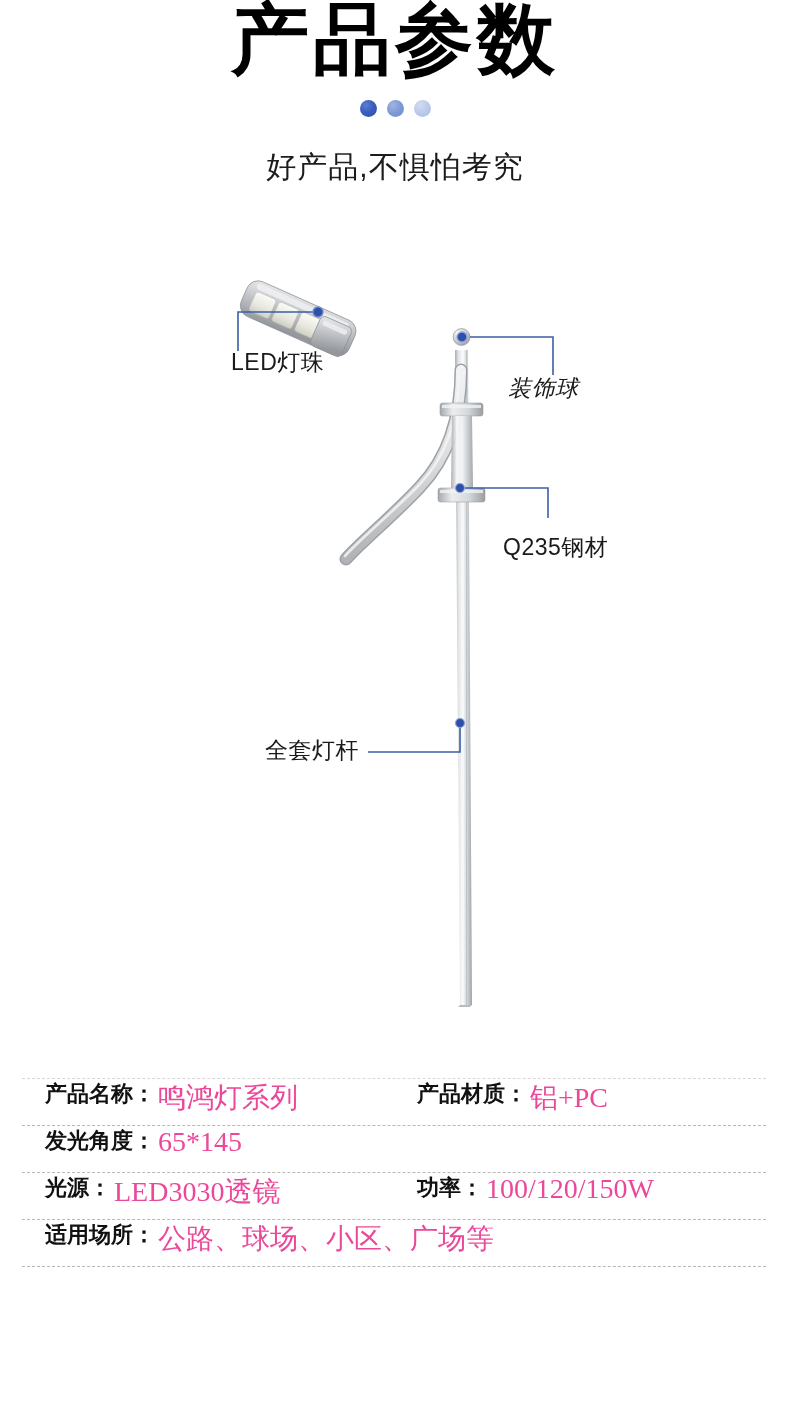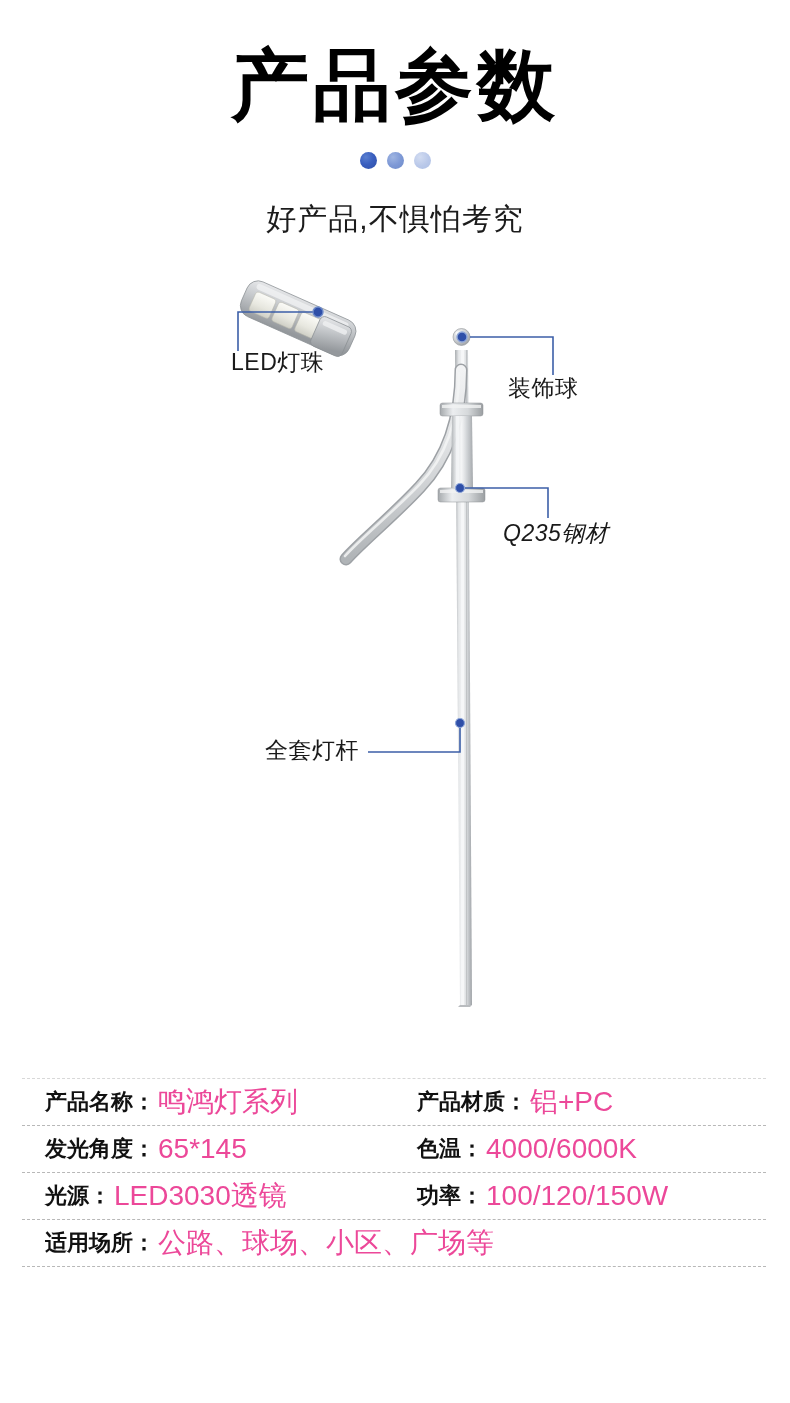--- a/index.html
+++ b/index.html
@@ -23,27 +23,26 @@
   
   .header {
     position: absolute;
     top: 0;
     left: 0;
     width: 790px;
     text-align: center;
   }
   .title {
     margin: 0;
-    padding-top: 52px;
     font-size: 78px;
     line-height: 1.0;
     font-weight: 700;
     letter-spacing: 4px;
     color: #000000;
-    font-family: Liberation Mono, monospace;
+    font-family: Liberation Sans, sans-serif;
   }
   .dots {
     margin-top: 22px;
     display: flex;
     justify-content: center;
     align-items: center;
     gap: 10px;
   }
   .dot {
     width: 17px;
@@ -77,22 +76,22 @@
     display: block;
   }
   .callout-label {
     position: absolute;
     font-size: 23px;
     color: #1a1a1a;
     white-space: nowrap;
     letter-spacing: 0.5px;
   }
   .lbl-led    { left: 198px; top: 92px; margin-left: 33px; }
-  .lbl-ball   { left: 508px; top: 118px; }
-  .lbl-steel  { left: 503px; top: 263px; font-style: italic; }
+  .lbl-ball   { left: 508px; top: 118px; font-style: italic; }
+  .lbl-steel  { left: 503px; top: 277px; }
   .lbl-pole   { left: 265px; top: 480px; }
 
   
   .spec-table {
     position: absolute;
     left: 22px;
     top: 1078px;
     width: 744px;
   }
   .spec-row {
@@ -100,24 +99,25 @@
     align-items: stretch;
     border-bottom: 1px dashed #b8b8b8;
     height: 46px;
   }
   .spec-row:first-child {
     border-top: 1px dashed #d8d8d8;
   }
   .spec-cell {
     flex: 0 0 50%;
     display: flex;
-    align-items: center;
+    align-items: flex-start;
     padding-left: 23px;
     box-sizing: border-box;
     overflow: hidden;
+    font-family: Liberation Serif, serif;
   }
   .spec-cell.full {
     flex: 0 0 100%;
   }
   .spec-label {
     font-size: 22px;
     font-weight: 700;
     color: #111111;
     white-space: nowrap;
   }
@@ -269,24 +269,20 @@
         <span class="spec-label">产品材质：</span>
         <span class="spec-value">铝+PC</span>
       </div>
     </div>
 
     <div class="spec-row">
       <div class="spec-cell">
         <span class="spec-label">发光角度：</span>
         <span class="spec-value">65*145</span>
       </div>
-      <div class="spec-cell">
-        <span class="spec-label">色温：</span>
-        <span class="spec-value">4000/6000K</span>
-      </div>
     </div>
 
     <div class="spec-row">
       <div class="spec-cell">
         <span class="spec-label">光源：</span>
         <span class="spec-value">LED3030透镜</span>
       </div>
       <div class="spec-cell">
         <span class="spec-label">功率：</span>
         <span class="spec-value">100/120/150W</span>

